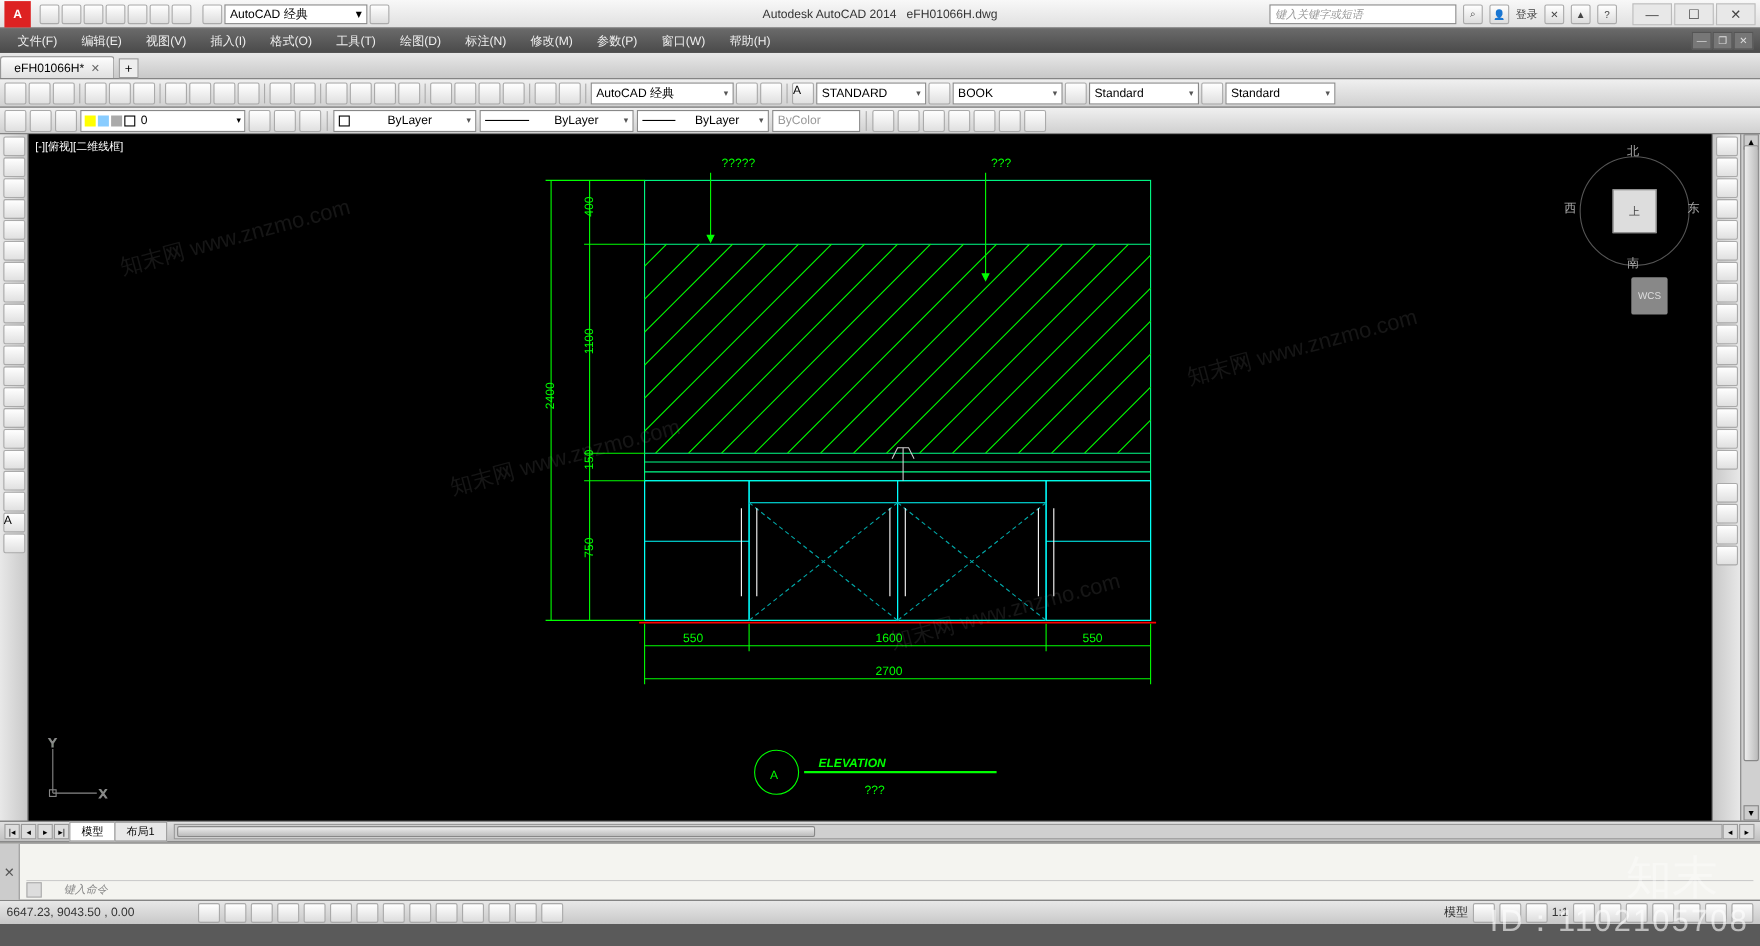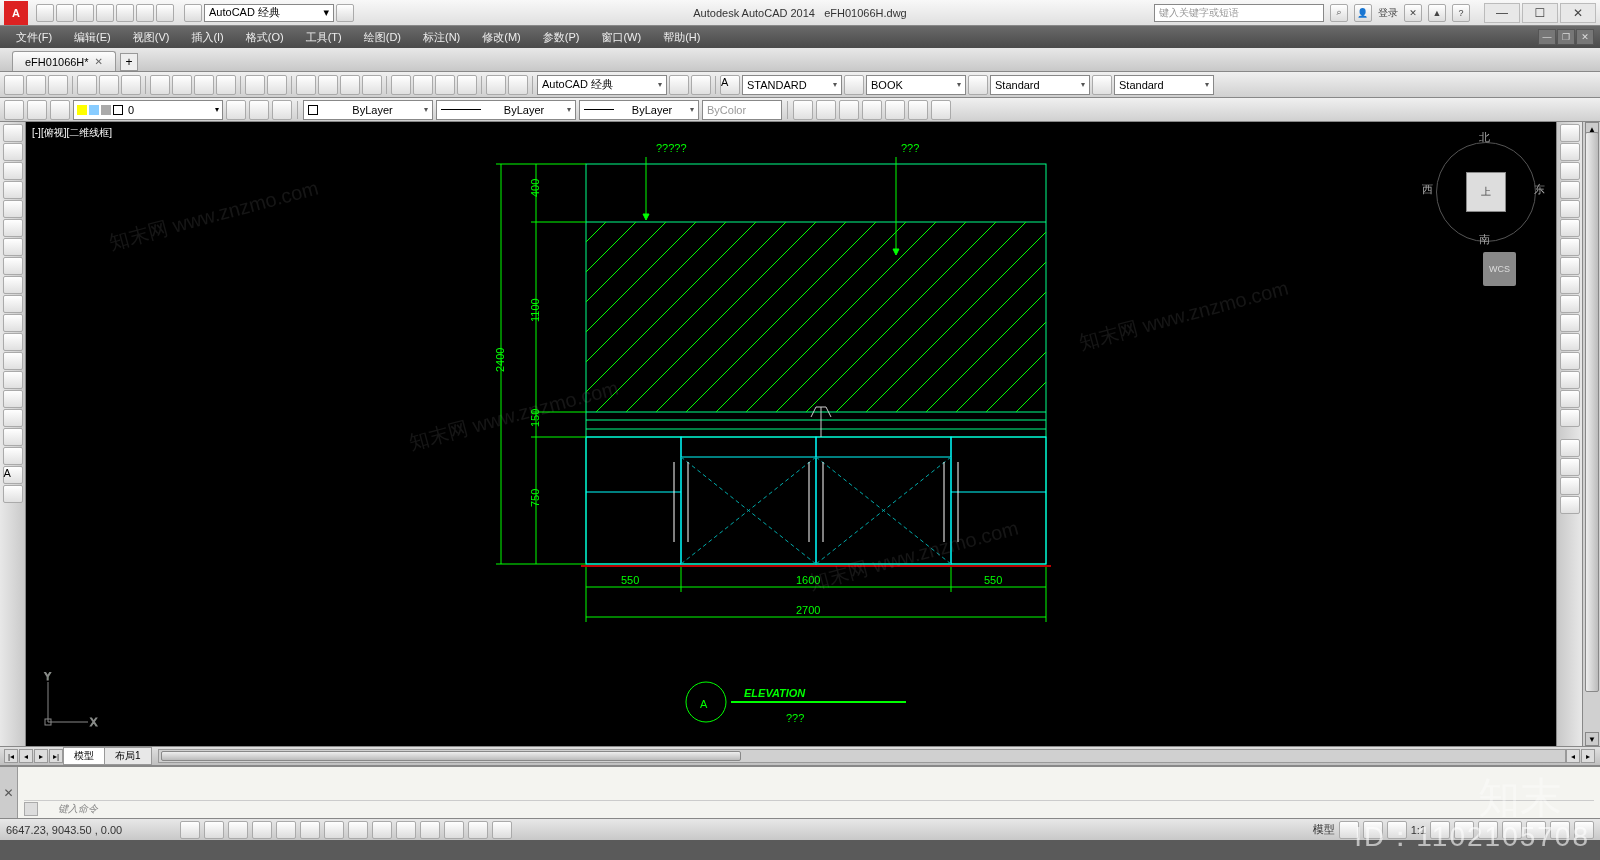--- a/index.html
+++ b/index.html
@@ -5,29 +5,29 @@
 *{margin:0;padding:0;box-sizing:border-box;font-family:"Microsoft YaHei",Arial,sans-serif;font-size:11px;user-select:none}
 body{width:1600px;height:860px;background:#5a5a5a;overflow:hidden;position:relative}
 .titlebar{height:26px;background:linear-gradient(#f8f8f8,#e0e0e0);display:flex;align-items:center;border-bottom:1px solid #888;position:relative}
 .app-logo{width:24px;height:24px;background:#d22;color:#fff;display:flex;align-items:center;justify-content:center;font-weight:bold;margin:0 4px}
 .qat{display:flex;gap:2px;padding:0 4px}
 .qat-btn{width:18px;height:18px;background:linear-gradient(#fff,#ddd);border:1px solid #aaa;border-radius:2px}
 .ws-sel{display:flex;align-items:center;gap:2px;margin-left:6px}
 .ws-combo{height:18px;width:130px;background:#fff;border:1px solid #888;font-size:10px;padding:0 4px;display:flex;align-items:center;justify-content:space-between}
 .title-center{position:absolute;left:50%;transform:translateX(-50%);font-size:11px;color:#333}
 .title-right{margin-left:auto;display:flex;align-items:center;gap:6px;padding-right:4px}
-.search-box{width:170px;height:18px;background:#fff;border:1px solid #888;font-size:10px;color:#999;padding:0 4px;display:flex;align-items:center;}
+.search-box{width:170px;height:18px;background:#fff;border:1px solid #888;font-size:10px;color:#999;padding:0 4px;display:flex;align-items:center;font-style:italic}
 .tr-btn{width:18px;height:18px;background:linear-gradient(#fff,#ddd);border:1px solid #aaa;border-radius:2px;display:flex;align-items:center;justify-content:center;font-size:9px;color:#444}
 .win-btns{display:flex;gap:2px;margin-left:8px}
 .win-btn{width:36px;height:20px;background:#e8e8e8;border:1px solid #bbb;display:flex;align-items:center;justify-content:center;font-size:12px;color:#444}
 .menubar{height:22px;background:linear-gradient(#6a6a6a,#4a4a4a);display:flex;align-items:center;padding:0 6px;gap:2px;position:relative}
 .menu-item{padding:2px 10px;color:#eee;font-size:11px}
 .mdi-btns{margin-left:auto;display:flex;gap:1px}
 .mdi-btn{width:18px;height:16px;background:#777;border:1px solid #555;color:#ddd;font-size:9px;display:flex;align-items:center;justify-content:center}
-.doctab-bar{height:24px;background:linear-gradient(#e8e8e8,#c8c8c8);display:flex;align-items:flex-end;padding:0 12px;border-bottom:1px solid #888}
+.doctab-bar{height:24px;background:linear-gradient(#e8e8e8,#c8c8c8);display:flex;align-items:flex-end;padding:0 0;border-bottom:1px solid #888}
 .doctab{height:20px;padding:2px 12px;background:linear-gradient(#fdfdfd,#e0e0e0);border:1px solid #999;border-bottom:none;border-radius:3px 3px 0 0;font-size:10px;display:flex;align-items:center;gap:6px}
 .doctab-close{font-size:10px;color:#666}
 .toolbar{height:26px;background:linear-gradient(#f0f0f0,#d0d0d0);display:flex;align-items:center;padding:0 4px;gap:2px;border-bottom:1px solid #888}
 .tb-btn{width:20px;height:20px;background:linear-gradient(#fff,#e0e0e0);border:1px solid #aaa;border-radius:2px}
 .tb-sep{width:1px;height:18px;background:#aaa;margin:0 2px}
 .tb-combo{height:20px;background:#fff;border:1px solid #888;font-size:10px;padding:0 4px;display:flex;align-items:center;justify-content:space-between;gap:4px}
 .tb-combo .arr{font-size:8px;color:#555}
 .sw{width:10px;height:10px;border:1px solid #000;display:inline-block;margin-right:3px}
 .propbar{height:24px;background:linear-gradient(#f0f0f0,#d0d0d0);display:flex;align-items:center;padding:0 4px;gap:3px;border-bottom:1px solid #888}
 .layer-combo{width:150px;height:20px;background:#fff;border:1px solid #888;display:flex;align-items:center;padding:0 3px;gap:2px;font-size:10px}

